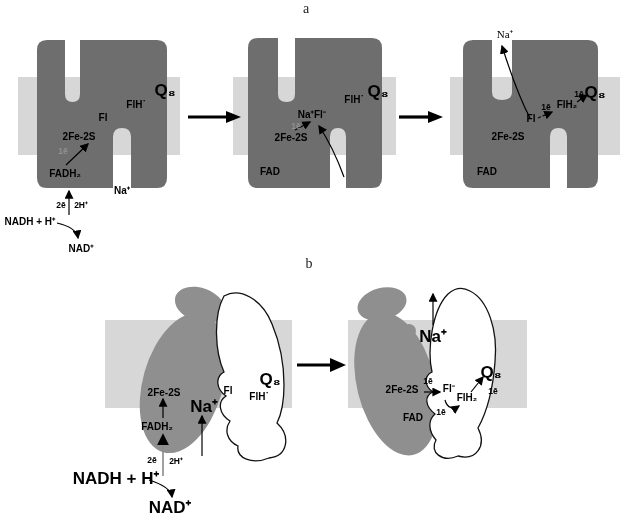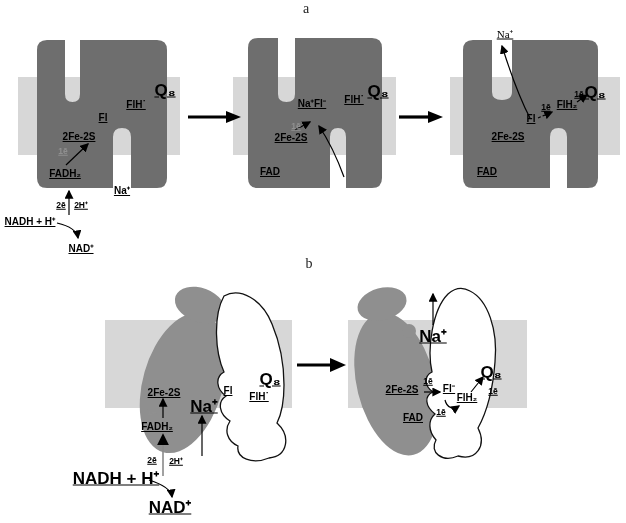--- a/index.html
+++ b/index.html
@@ -9,21 +9,21 @@
   .membrane{fill:var(--membrane,#d7d7d7);}
   .protein{fill:var(--protein,#6e6e6e);}
   .blob{fill:var(--blob,#8f8f8f);}
   .whiteblob{fill:#ffffff;stroke:#111;stroke-width:1.3;}
   .sarrow{stroke:#000;stroke-width:1.2;fill:none;}
   .garrow{stroke:#8a8a8a;stroke-width:1.6;fill:none;}
   .block{stroke:#000;stroke-width:3.2;fill:none;}
   .blockhead{fill:#000;}
   .dashed{stroke-dasharray:3 2;}
   .lbl{position:absolute;transform:translate(-50%,-50%);font-weight:bold;font-size:10px;
-       color:#000;white-space:nowrap;line-height:1;text-decoration:underline;}
+       color:#000;white-space:nowrap;line-height:1;}
   .lg{font-size:17px;}
   .sm{font-size:8.5px;}
   .muted{color:var(--muted,#909090);}
   .serif{font-family:"Liberation Serif",serif;font-weight:normal;font-size:11px;}
   .panel-letter{position:absolute;transform:translate(-50%,-50%);
        font-family:"Liberation Serif",serif;font-size:14px;color:#222;}
 </style>
 </head>
 <body>
 
@@ -103,21 +103,21 @@
   <div class="lbl sm muted" style="left:63px;top:151px;">1ē</div>
   <div class="lbl" style="left:65px;top:174px;">FADH₂</div>
   <div class="lbl" style="left:122px;top:191px;">Na⁺</div>
   <div class="lbl sm" style="left:61px;top:205px;">2ē</div>
   <div class="lbl sm" style="left:81px;top:205px;">2H⁺</div>
   <div class="lbl" style="left:30px;top:222px;">NADH + H⁺</div>
   <div class="lbl" style="left:81px;top:249px;">NAD⁺</div>
 
   <div class="lbl lg" style="left:378px;top:91px;">Q₈</div>
   <div class="lbl" style="left:354px;top:100px;">FlH˙</div>
-  <div class="lbl" style="left:312px;top:104px;text-align:right;">Na⁺Fl⁻</div>
+  <div class="lbl" style="left:312px;top:115px;text-align:right;">Na⁺Fl⁻</div>
   <div class="lbl sm muted" style="left:296px;top:126px;">1ē</div>
   <div class="lbl" style="left:291px;top:138px;">2Fe-2S</div>
   <div class="lbl" style="left:270px;top:172px;">FAD</div>
 
   <div class="lbl serif" style="left:505px;top:34px;">Na⁺</div>
   <div class="lbl" style="left:531px;top:119px;">Fl</div>
   <div class="lbl sm" style="left:546px;top:107px;">1ē</div>
   <div class="lbl" style="left:567px;top:105px;">FlH₂</div>
   <div class="lbl sm" style="left:579px;top:94px;">1ē</div>
   <div class="lbl lg" style="left:595px;top:92px;">Q₈</div>

